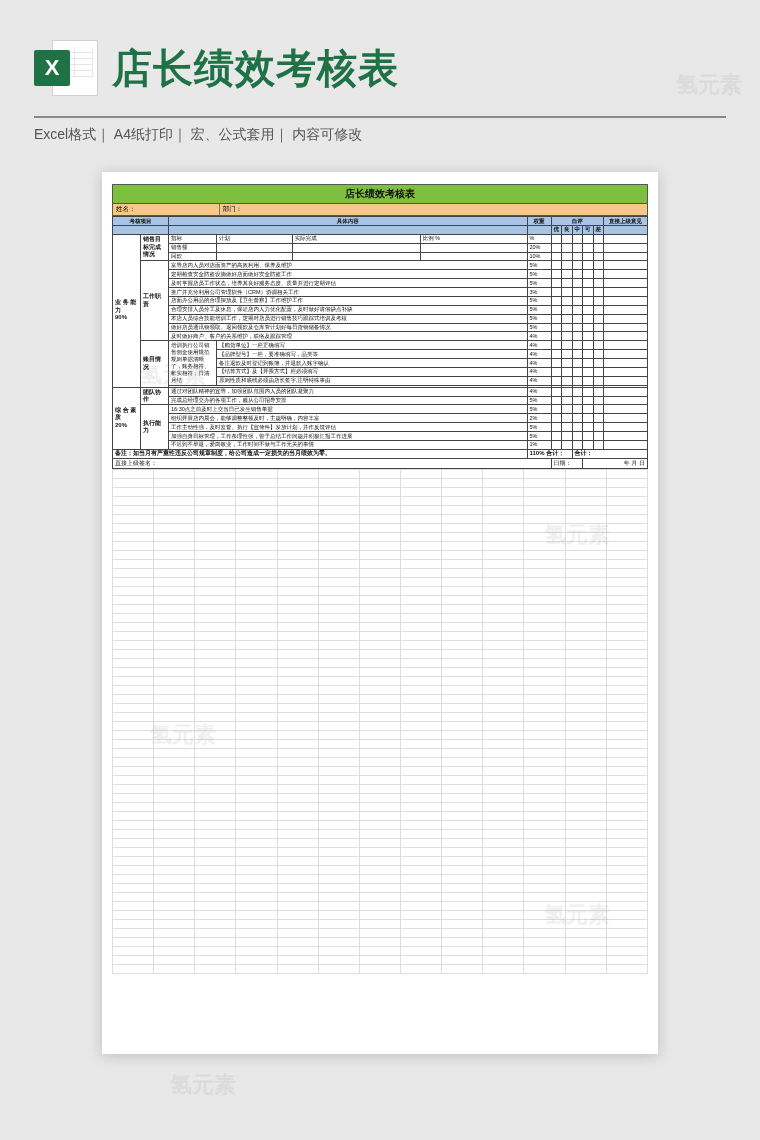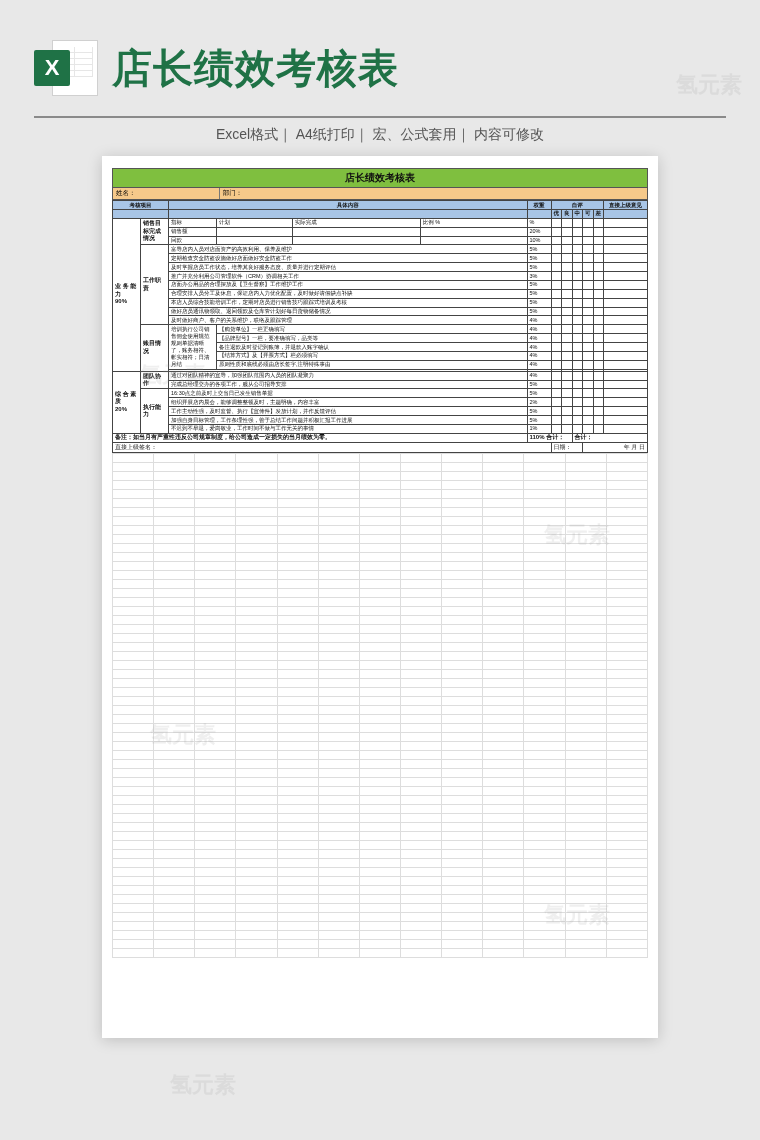--- a/index.html
+++ b/index.html
@@ -65,22 +65,21 @@
     white-space: nowrap;
   }
   .sep {
     height: 2px;
     background: #8a8a8a;
     margin: 6px 34px 8px 34px;
   }
   .meta {
     color: #555;
     font-size: 14px;
-    padding: 0 34px 12px 34px;
-    text-align: center;
+    padding: 0 34px 28px 34px;
   }
   .page {
     background: #fff;
     margin: 0 auto;
     width: 556px;
     height: 882px;
     box-shadow: 0 2px 14px rgba(0,0,0,0.18);
     padding: 12px 10px;
     position: relative;
   }

